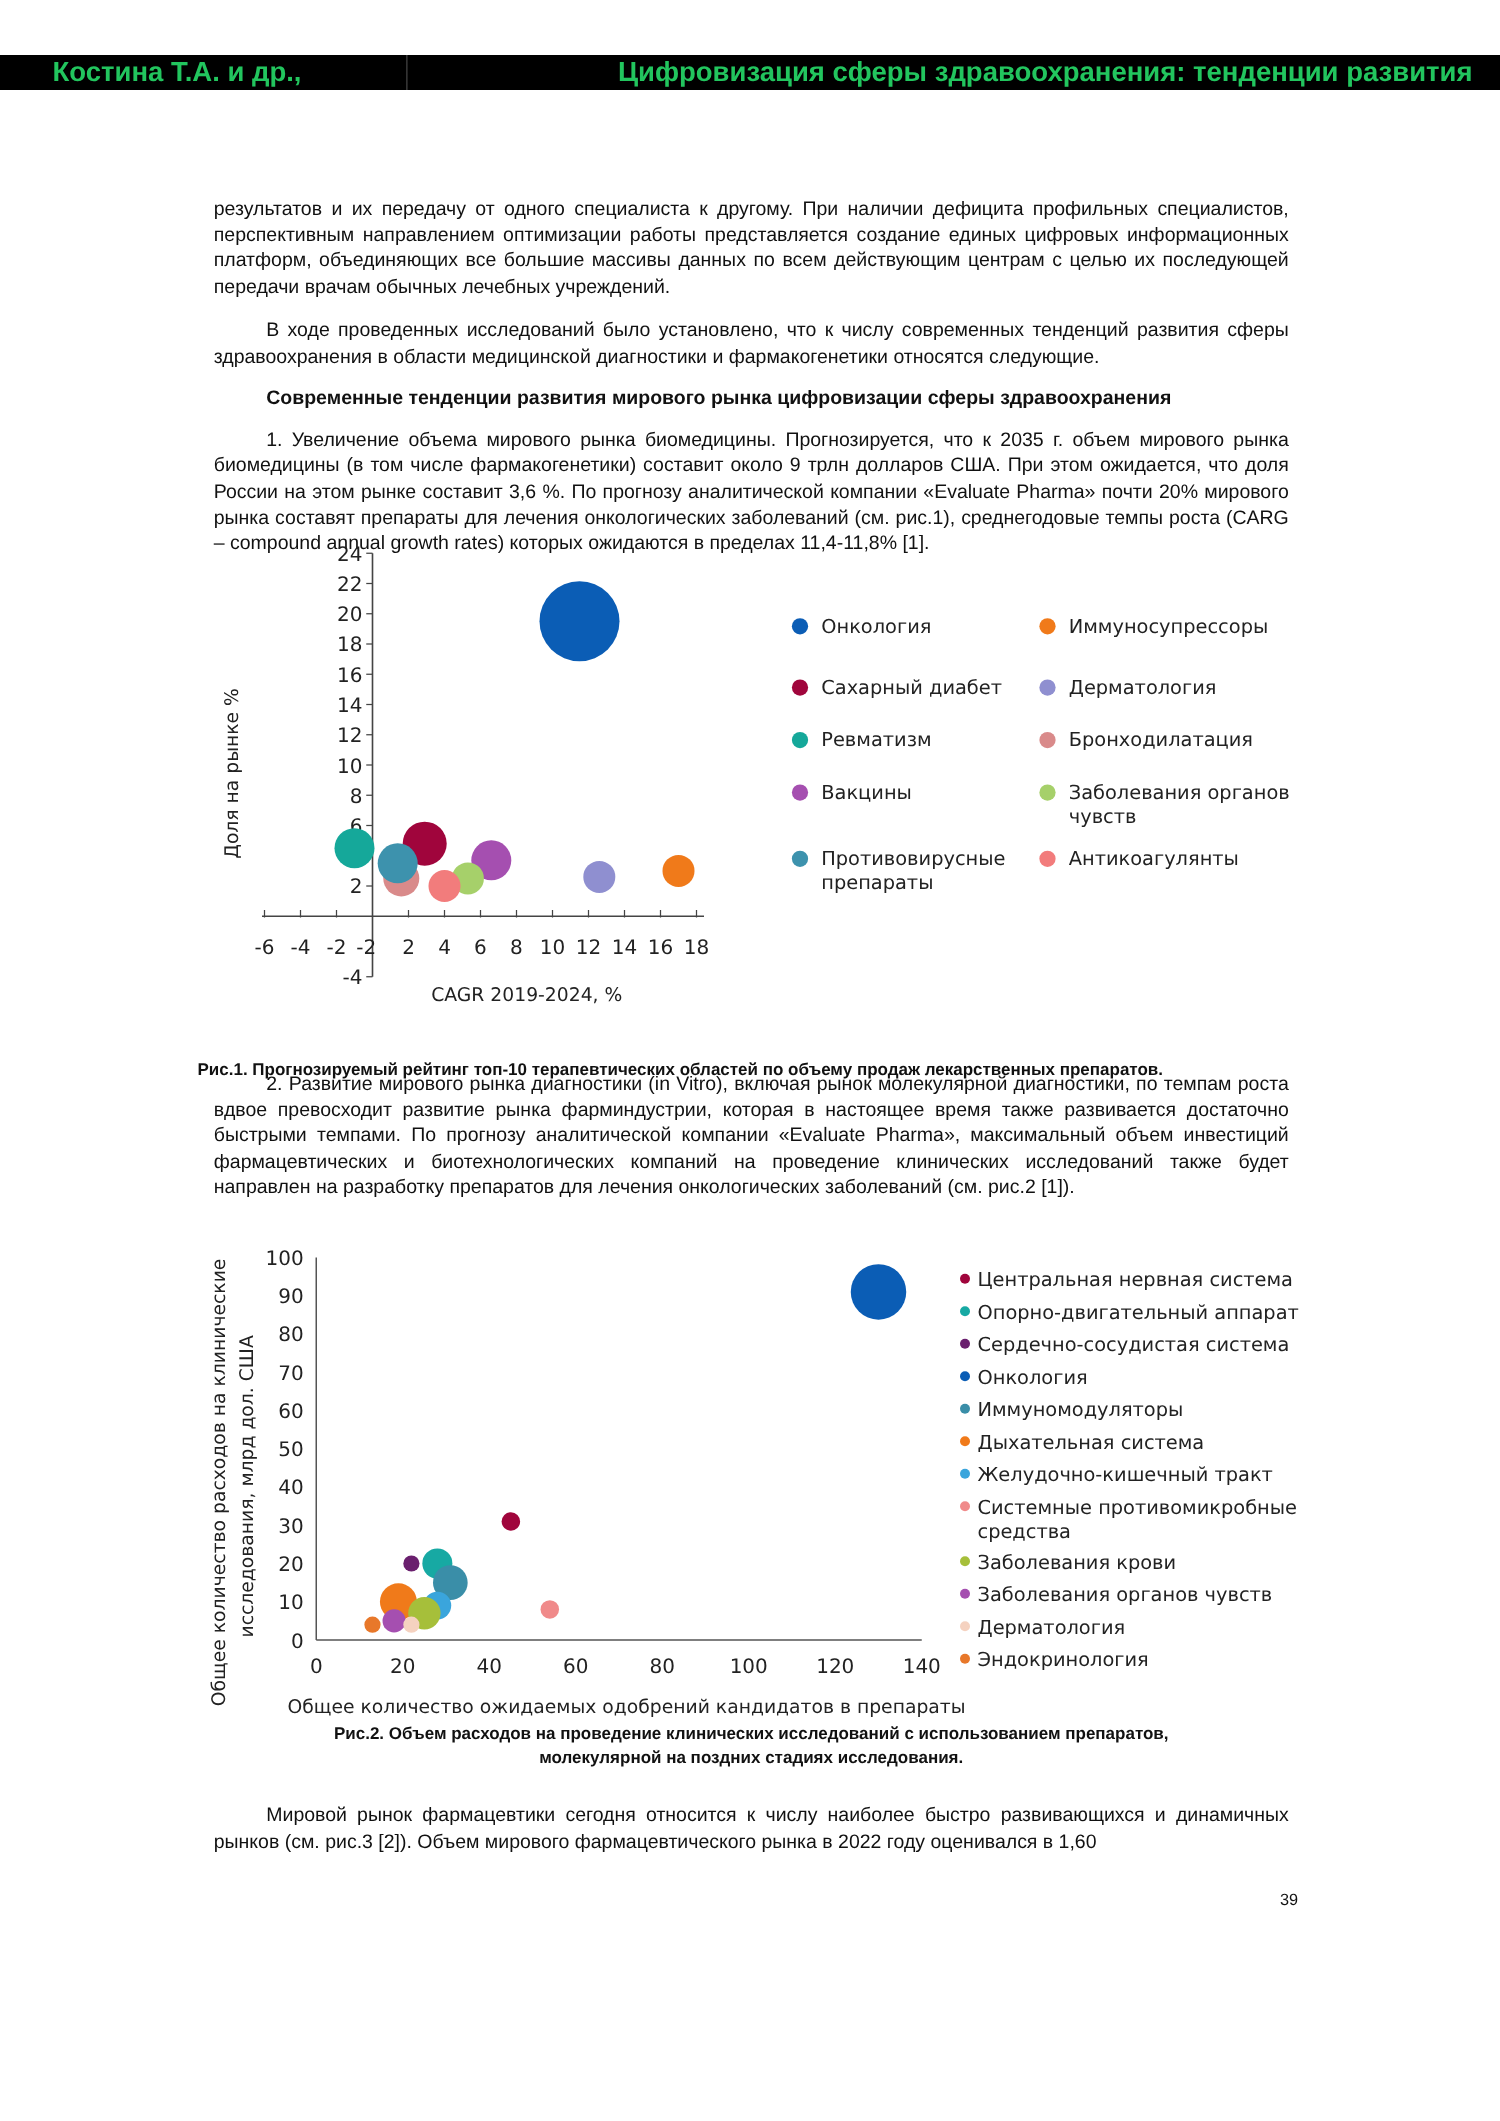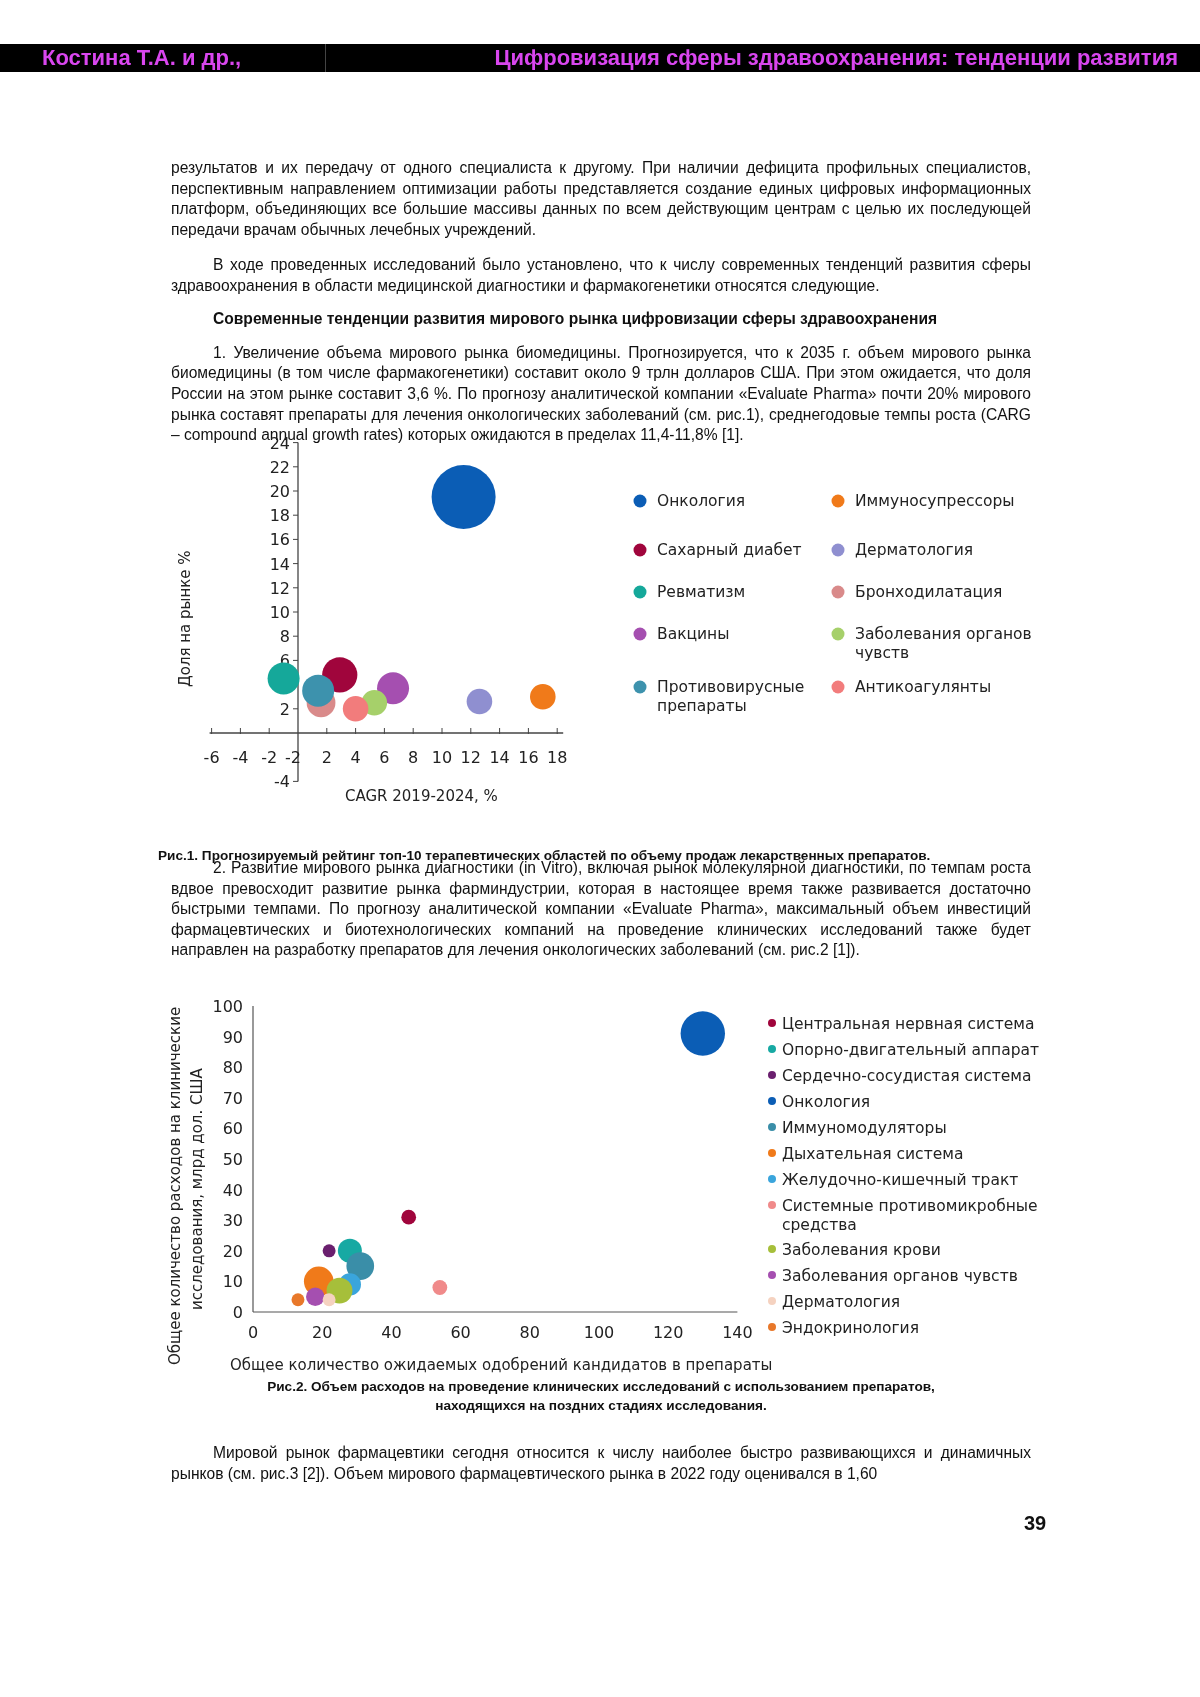--- a/index.html
+++ b/index.html
@@ -1,33 +1,33 @@
 <!DOCTYPE html>
 <html><head>
 <meta charset="utf-8">
 <style>
   html, body { margin:0; padding:0; background:#fff; }
   body { width:1200px; height:1697px; position:relative; overflow:hidden;
          font-family:"Liberation Sans", sans-serif; color:#111; }
   .header { position:absolute; left:0; top:44px; width:1200px; height:28px; background:#000;
-            color:#d946ef; font-weight:bold; font-size:22px; line-height:28px; }
+            color:#22c55e; font-weight:bold; font-size:22px; line-height:28px; }
   .header .left { position:absolute; left:42px; top:0; }
   .header .sep { position:absolute; left:325px; top:0; width:1px; height:28px; background:#444; }
   .header .right { position:absolute; right:22px; top:0;text-align:center; }
   .text { position:absolute; left:158px; width:886px; font-size:15.6px; line-height:20.6px;
           text-align:justify; }
   .text p { margin:13px; }
   .indent { text-indent:42px; }
   .bold { font-weight:bold; }
   .caption { position:absolute; font-weight:bold; font-size:13.6px; line-height:19px; text-align:center; }
   .chart-svg { position:absolute; left:0; top:0; }
   .axis-text { font-family:"DejaVu Sans", sans-serif; font-size:16px; fill:#222; }
   .legend-text { font-family:"DejaVu Sans", sans-serif; font-size:15.5px; fill:#222; }
   .axis-title { font-family:"DejaVu Sans", sans-serif; font-size:15px; fill:#222; }
-  .page-num { position:absolute; left:1024px; top:1512px; font-size:20px;font-weight:bold; }
+  .page-num { position:absolute; left:1024px; top:1512px; font-size:13px; }
 </style>
 </head>
 <body>
 
 <div class="header">
   <span class="left">Костина Т.А. и др.,</span>
   <span class="sep"></span>
   <span class="right">Цифровизация сферы здравоохранения: тенденции развития</span>
 </div>
 
@@ -205,20 +205,20 @@
       <circle cx="772" cy="1327" r="4" fill="#e8782a"></circle>
       <text x="782" y="1333" class="legend-text">Эндокринология</text>
     </g>
   <text class="axis-title" x="230" y="1370">Общее количество ожидаемых одобрений кандидатов в препараты</text>
   <text class="axis-title" id="c2-ylabel1" transform="translate(180,1365) rotate(-90)">Общее количество расходов на клинические</text>
   <text class="axis-title" id="c2-ylabel2" transform="translate(202,1310) rotate(-90)">исследования, млрд дол. США</text>
 </svg>
 
 <div class="caption" style="left:158px; top:1377px; width:886px;">
   <div>Рис.2. Объем расходов на проведение клинических исследований с использованием препаратов,</div>
-  <div>находящихся на поздних стадиях исследования.</div>
+  <div>молекулярной на поздних стадиях исследования.</div>
 </div>
 
 <div class="text" style="top:1430px;">
   <p class="indent">Мировой рынок фармацевтики сегодня относится к числу наиболее быстро развивающихся и динамичных рынков (см. рис.3 [2]). Объем мирового фармацевтического рынка в 2022 году оценивался в 1,60</p>
 </div>
 
 <div class="page-num">39</div>
 
 </body></html>

